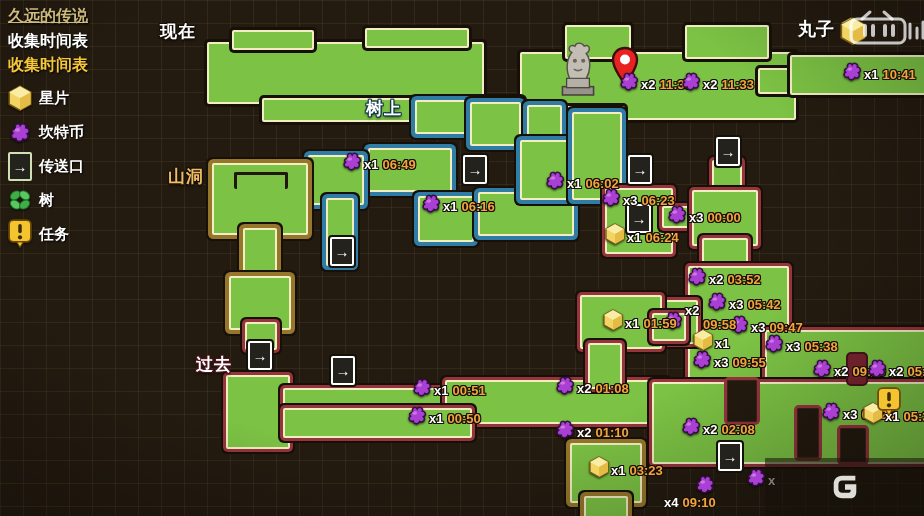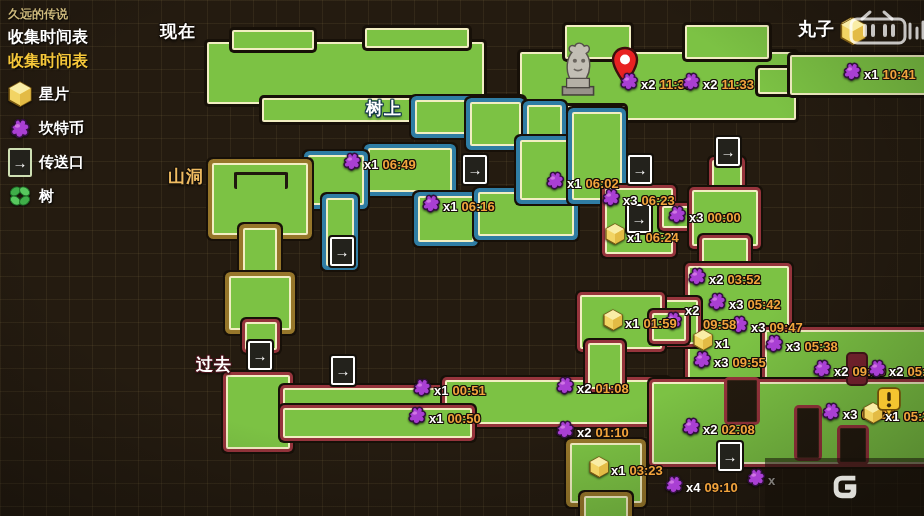--- a/index.html
+++ b/index.html
@@ -33,22 +33,22 @@
     text-shadow:1px 0 #18100a,-1px 0 #18100a,0 1px #18100a,0 -1px #18100a,1px 1px #18100a,-1px -1px #18100a,1px -1px #18100a,-1px 1px #18100a;}
   .mstack{display:flex;flex-direction:column;align-items:flex-start;line-height:1.05;margin-left:1px;}
   .mstack .mtime{margin-left:18px;}
   .map-label{position:absolute;font-weight:bold;font-size:17px;color:#ffffff;letter-spacing:1px;
     text-shadow:1px 0 #16100a,-1px 0 #16100a,0 1px #16100a,0 -1px #16100a,1px 1px #16100a,-1px -1px #16100a,1px -1px #16100a,-1px 1px #16100a,0 2px 3px rgba(0,0,0,.8);}
   .map-label.blue{text-shadow:1px 0 #0e3448,-1px 0 #0e3448,0 1px #0e3448,0 -1px #0e3448,1px 1px #0e3448,-1px -1px #0e3448,1px -1px #0e3448,-1px 1px #0e3448,0 2px 3px rgba(0,0,0,.8);}
   .map-label.red{text-shadow:1px 0 #4a141c,-1px 0 #4a141c,0 1px #4a141c,0 -1px #4a141c,1px 1px #4a141c,-1px -1px #4a141c,1px -1px #4a141c,-1px 1px #4a141c,0 2px 3px rgba(0,0,0,.8);text-align:right;}
   .map-label.tan{color:#f0bc62;}
   
   .legend{position:absolute;left:8px;top:6px;z-index:30;}
-  .lg-series{color:#cdb97c;font-weight:bold;font-size:12px;
-    text-shadow:1px 1px 2px #000;}
+  .lg-series{color:#cdb97c;font-weight:bold;font-size:16px;
+    text-shadow:1px 1px 2px #000;text-decoration:underline;}
   .lg-map{color:#ffffff;font-weight:bold;font-size:16px;margin-top:4px;text-shadow:1px 1px 2px #000;}
   .lg-sub{color:#f5c73a;font-weight:bold;font-size:16px;margin-top:3px;text-shadow:1px 1px 2px #000;}
   .lg-item{display:flex;align-items:center;margin-top:10px;height:24px;}
   .lg-item .icon-slot{width:24px;height:26px;display:inline-flex;align-items:center;justify-content:center;}
   .lg-item .icon-slot svg{filter:drop-shadow(0 1px 1px rgba(0,0,0,.7));}
   .lg-item .lg-label{color:#fff;font-weight:bold;font-size:15px;margin-left:7px;text-shadow:1px 1px 2px #000;}
   .lg-tp{width:20px;height:25px;background:#23221c;border:2px solid #cfe0b4;border-radius:2px;
     color:#fff;font-weight:bold;font-size:15px;display:flex;align-items:center;justify-content:center;}
   
   .author-credit{position:absolute;left:798px;top:17px;color:#fff;font-weight:bold;font-size:18px;z-index:31;
@@ -380,21 +380,21 @@
           <svg viewBox="0 0 20 20">
             <path d="M6.5 7.5 C4.5 3.5 9 1.5 10.2 4.5 C11.5 1.8 16 3.2 14.8 6.5 C18 6.8 18.6 10.5 15.8 11.5 C18.2 14 15.5 17.5 12.5 15.8 C11.5 18.8 6.8 18.5 6.5 15.5 C3.2 16.5 1.5 12.8 4.2 11 C2 9.2 4 7.5 6.5 7.5 Z" fill="#a93fd3" stroke="#32103f" stroke-width="1.3"></path>
             <ellipse cx="7.8" cy="8.2" rx="2.3" ry="1.6" fill="#d47ae8" opacity="0.9"></ellipse>
           </svg>
         </span>
         <span class="mtext">
           <span class="mcount">x2</span>
           <span class="mtime">02:08</span>
         </span>
       </div>
-      <div class="marker" style="left: 663px; top: 473px; z-index: 15;">
+      <div class="marker" style="left: 663px; top: 473px; z-index: 15; flex-direction: column;">
         <span class="micon">
           <svg viewBox="0 0 20 20">
             <path d="M6.5 7.5 C4.5 3.5 9 1.5 10.2 4.5 C11.5 1.8 16 3.2 14.8 6.5 C18 6.8 18.6 10.5 15.8 11.5 C18.2 14 15.5 17.5 12.5 15.8 C11.5 18.8 6.8 18.5 6.5 15.5 C3.2 16.5 1.5 12.8 4.2 11 C2 9.2 4 7.5 6.5 7.5 Z" fill="#a93fd3" stroke="#32103f" stroke-width="1.3"></path>
             <ellipse cx="7.8" cy="8.2" rx="2.3" ry="1.6" fill="#d47ae8" opacity="0.9"></ellipse>
           </svg>
         </span>
         <span class="mtext">
           <span class="mcount">x4</span>
           <span class="mtime">09:10</span>
         </span>
@@ -549,20 +549,31 @@
           <svg viewBox="0 0 26 26" width="24" height="24">
             <g stroke="#1e6e28" stroke-width="1">
               <ellipse cx="8" cy="8" rx="6" ry="4.2" transform="rotate(-35 8 8)" fill="#3fae49"></ellipse>
               <ellipse cx="18" cy="8" rx="6" ry="4.2" transform="rotate(35 18 8)" fill="#58c85e"></ellipse>
               <ellipse cx="8" cy="18" rx="6" ry="4.2" transform="rotate(35 8 18)" fill="#58c85e"></ellipse>
               <ellipse cx="18" cy="18" rx="6" ry="4.2" transform="rotate(-35 18 18)" fill="#3fae49"></ellipse>
             </g>
           </svg>
         </span>
       <span class="lg-label">树</span>
+    </div>
+    <div class="lg-item">
+      <span class="icon-slot">
+          <svg viewBox="0 0 22 27">
+            <rect x="1" y="1" width="20" height="20" rx="4" fill="#f4c430" stroke="#6b4a08" stroke-width="1.6"></rect>
+            <path d="M8 21 l3 5 3-5 z" fill="#f4c430" stroke="#6b4a08" stroke-width="1"></path>
+            <rect x="9.4" y="4.5" width="3.2" height="8.5" rx="1.6" fill="#3a2a08"></rect>
+            <circle cx="11" cy="16.8" r="1.9" fill="#3a2a08"></circle>
+          </svg>
+        </span>
+      <span class="lg-label">任务</span>
     </div>
   </div>
 
   <div class="author-credit">丸子</div>
   <span class="shard-deco" style="left:840px;top:17px;"><svg viewBox="0 0 20 22">
         <polygon points="10,1 19,6 19,16 10,21 1,16 1,6" fill="#f2d464" stroke="#7a5a14" stroke-width="1.3"></polygon>
         <polygon points="10,1 19,6 10,11 1,6" fill="#f9eda6"></polygon>
         <polygon points="10,11 19,6 19,16 10,21" fill="#e3bb45"></polygon>
       </svg></span>
   <span class="bili-logo">

